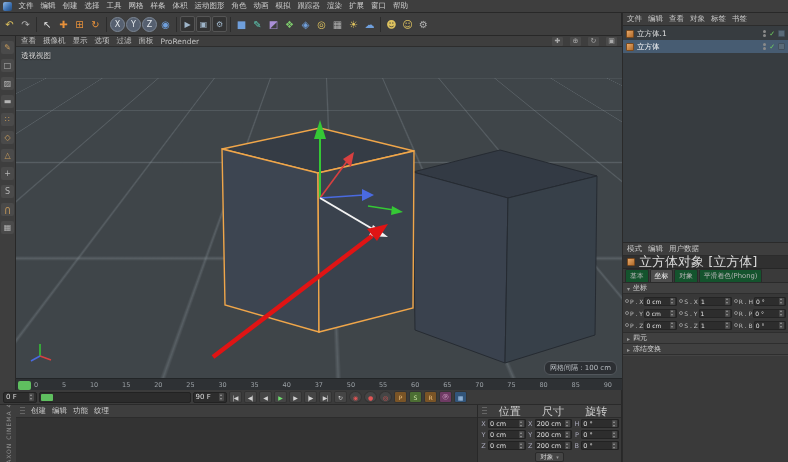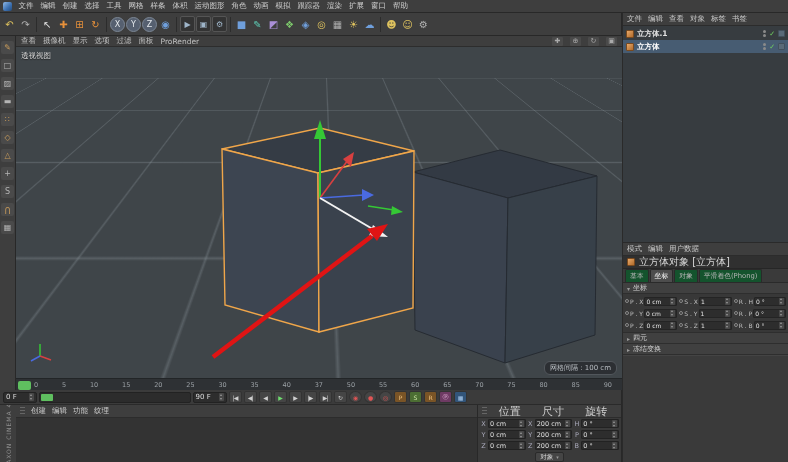--- a/index.html
+++ b/index.html
@@ -63,30 +63,30 @@
   .axl{width:7px;text-align:center;color:#aab;flex:none;}
   .cbox{flex:1;height:9px;background:#2d2d2d;border:1px solid #222;border-radius:1px;display:flex;align-items:center;justify-content:space-between;padding:0 1px;color:#ddd;overflow:hidden;white-space:nowrap;}
   .cpfoot{height:12px;display:flex;align-items:center;justify-content:center;}
   .cdd{height:10px;background:#454545;border:1px solid #2a2a2a;border-radius:2px;display:flex;align-items:center;gap:3px;padding:0 4px;color:#ddd;font-size:6.5px;}
   .dar{font-size:5px;color:#999;}
   .stp{width:5px;height:8px;background:#484848;position:relative;flex:none;border-radius:1px;}
   .stp::before{content:"";position:absolute;left:1px;top:1px;border-left:1.5px solid transparent;border-right:1.5px solid transparent;border-bottom:2.5px solid #9a9a9a;}
   .stp::after{content:"";position:absolute;left:1px;bottom:1px;border-left:1.5px solid transparent;border-right:1.5px solid transparent;border-top:2.5px solid #9a9a9a;}
   
   #rightpanel{left:622px;top:13px;width:166px;height:449px;background:#373737;border-left:1px solid #2a2a2a;display:flex;flex-direction:column;}
-  #omlist{height:217px;background:#373c40;border-bottom:1px solid #2a2a2a;padding-top:1px;font-weight:bold;}
+  #omlist{height:217px;background:#373c40;border-bottom:1px solid #2a2a2a;padding-top:1px;}
   .orow{height:13px;display:flex;align-items:center;gap:3px;padding:0 3px;font-size:7.5px;color:#e2e2e2;}
   .orow.sel{background:rgba(90,130,175,.45);color:#fff;}
   .oicn{width:8px;height:8px;background:linear-gradient(135deg,#e8a96a 0%,#b06a2a 100%);border:1px solid #7a4a1e;border-radius:1px;flex:none;}
   .osp{flex:1;}
   .odots{display:flex;flex-direction:column;gap:1px;flex:none;}
   .odots i{width:3px;height:3px;border-radius:50%;background:#8a8a8a;display:block;}
   .ochk{color:#6fce5f;font-size:7px;flex:none;}
   .otag{width:7px;height:7px;background:#5a6a78;border:1px solid #43505c;border-radius:1px;flex:none;}
-  #amtitle{height:13px;background:#303030;border-bottom:1px solid #262626;display:flex;align-items:center;gap:4px;padding:0 4px;font-size:10px;color:#d8d8d8;}
+  #amtitle{height:13px;background:#303030;border-bottom:1px solid #262626;display:flex;align-items:center;gap:4px;padding:0 4px;font-size:13px;color:#d8d8d8;}
   #amtabs{height:14px;background:#3a3a3a;border-bottom:1px solid #2a2a2a;display:flex;align-items:flex-end;gap:1px;padding:0 2px;}
   .tab{padding:1px 4px;font-size:6.8px;color:#b5b5b5;background:#14532d;border:1px solid #2a2a2a;border-bottom:none;border-radius:2px 2px 0 0;white-space:nowrap;}
   .tab.on{background:#4d4d4d;color:#fff;}
   .sect{height:11px;background:#404040;border-bottom:1px solid #2e2e2e;display:flex;align-items:center;gap:3px;padding:0 4px;font-size:7px;color:#d0d0d0;}
   .tri{font-size:6px;color:#999;}
   .agrid{padding:1px 2px;border-bottom:1px solid #2e2e2e;background:#383838;}
   .arow{height:12px;display:grid;grid-template-columns:1fr 1fr 1fr;gap:2px;align-items:center;}
   .acell{display:flex;align-items:center;gap:1px;overflow:hidden;}
   .kdot{width:4px;height:4px;border:1px solid #8a8a8a;border-radius:50%;flex:none;}
   .albl{font-size:6px;color:#c0c0c0;white-space:nowrap;flex:none;}

